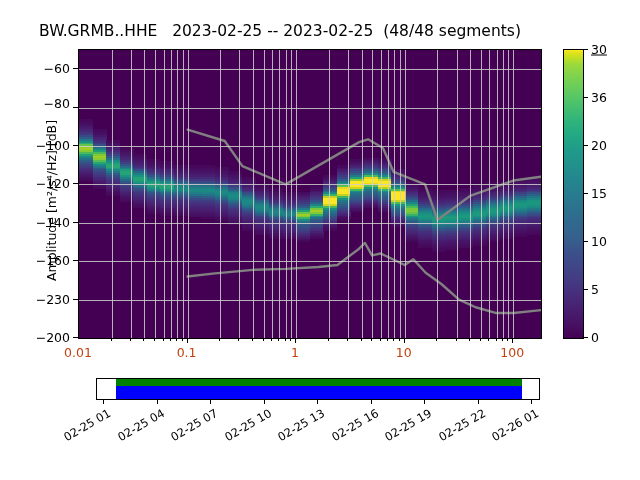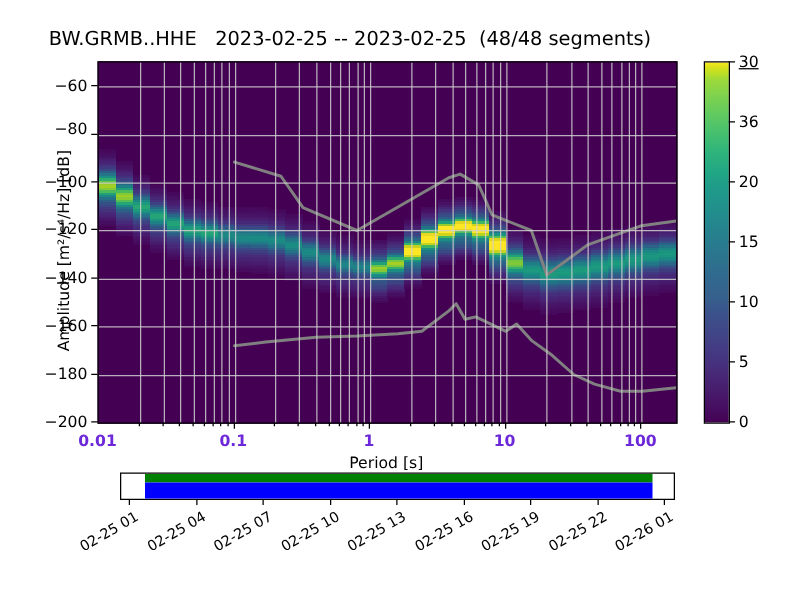--- a/index.html
+++ b/index.html
@@ -36,22 +36,22 @@
   }
   #axes-inner { position:absolute; left:0; top:0; width:462px; height:288px; }
   .gridline-v { position:absolute; top:0; width:1px; height:288px; background:#cfcfcf; opacity:0.85; }
   .gridline-h { position:absolute; left:0; height:1px; width:462px; background:#cfcfcf; opacity:0.85; }
   #histo { position:absolute; left:0; top:0; width:462px; height:288px; }
   #models { position:absolute; left:0; top:0; width:462px; height:288px; }
   
   .tick-x { position:absolute; width:1px; background:#000000; }
   .tick-y { position:absolute; height:1px; background:#000000; }
   .ticklabel-x {
-    position:absolute; font-size:12.5px; color:#6d28d9;
-    text-align:left; transform:translateX(-50%);font-weight:bold;
+    position:absolute; font-size:12.5px; color:#c2410c;
+    text-align:left; transform:translateX(-50%);
   }
   .ticklabel-y {
     position:absolute; font-size:12.5px; color:#000000;
     text-align:right; transform:translateY(-50%);
   }
   #xlabel {
     position:absolute; left:78px; top:362px; width:462px;
     text-align:center; font-size:12.5px; color:#000000;
   }
   #ylabel {
@@ -1161,21 +1161,20 @@
         <div class="gridline-h" style="top: 19.2px;"></div>
         <div class="gridline-h" style="top: 57.6px;"></div>
         <div class="gridline-h" style="top: 96px;"></div>
         <div class="gridline-h" style="top: 134.4px;"></div>
         <div class="gridline-h" style="top: 172.8px;"></div>
         <div class="gridline-h" style="top: 211.2px;"></div>
         <div class="gridline-h" style="top: 249.6px;"></div>
       </div>
   </div>
 
-  <div id="xlabel">Period [s]</div>
   <div id="ylabel">Amplitude [m²/s⁴/Hz] [dB]</div>
 
   <div id="cbar"></div>
   <div id="cbar-axis-label">[%]</div>
 
   <div id="timeline">
       <div class="tl-bar" style="left: 19px; top: 0px; width: 406.2px; height: 7px; background: rgb(0, 128, 0);"></div>
       <div class="tl-bar" style="left: 19px; top: 7px; width: 406.2px; height: 13px; background: rgb(0, 0, 255);"></div>
     </div>
 
@@ -1226,21 +1225,21 @@
     <div class="ticklabel-y" style="left: 12px; width: 58px; top: 103px;">−80</div>
     <div class="tick-y" style="left: 73px; top: 145px; width: 5px;"></div>
     <div class="ticklabel-y" style="left: 12px; width: 58px; top: 145px;">−100</div>
     <div class="tick-y" style="left: 73px; top: 183.4px; width: 5px;"></div>
     <div class="ticklabel-y" style="left: 12px; width: 58px; top: 183.4px;">−120</div>
     <div class="tick-y" style="left: 73px; top: 221.8px; width: 5px;"></div>
     <div class="ticklabel-y" style="left: 12px; width: 58px; top: 221.8px;">−140</div>
     <div class="tick-y" style="left: 73px; top: 260.2px; width: 5px;"></div>
     <div class="ticklabel-y" style="left: 12px; width: 58px; top: 260.2px;">−160</div>
     <div class="tick-y" style="left: 73px; top: 298.6px; width: 5px;"></div>
-    <div class="ticklabel-y" style="left: 12px; width: 58px; top: 298.6px;">−180</div>
+    <div class="ticklabel-y" style="left: 12px; width: 58px; top: 298.6px;">−230</div>
     <div class="tick-y" style="left: 73px; top: 337px; width: 5px;"></div>
     <div class="ticklabel-y" style="left: 12px; width: 58px; top: 337px;">−200</div>
     <div class="cbar-tick" style="top: 337px;"></div>
     <div class="cbar-label" style="top: 337px;">0</div>
     <div class="cbar-tick" style="top: 289px;"></div>
     <div class="cbar-label" style="top: 289px;">5</div>
     <div class="cbar-tick" style="top: 241px;"></div>
     <div class="cbar-label" style="top: 241px;">10</div>
     <div class="cbar-tick" style="top: 193px;"></div>
     <div class="cbar-label" style="top: 193px;">15</div>

